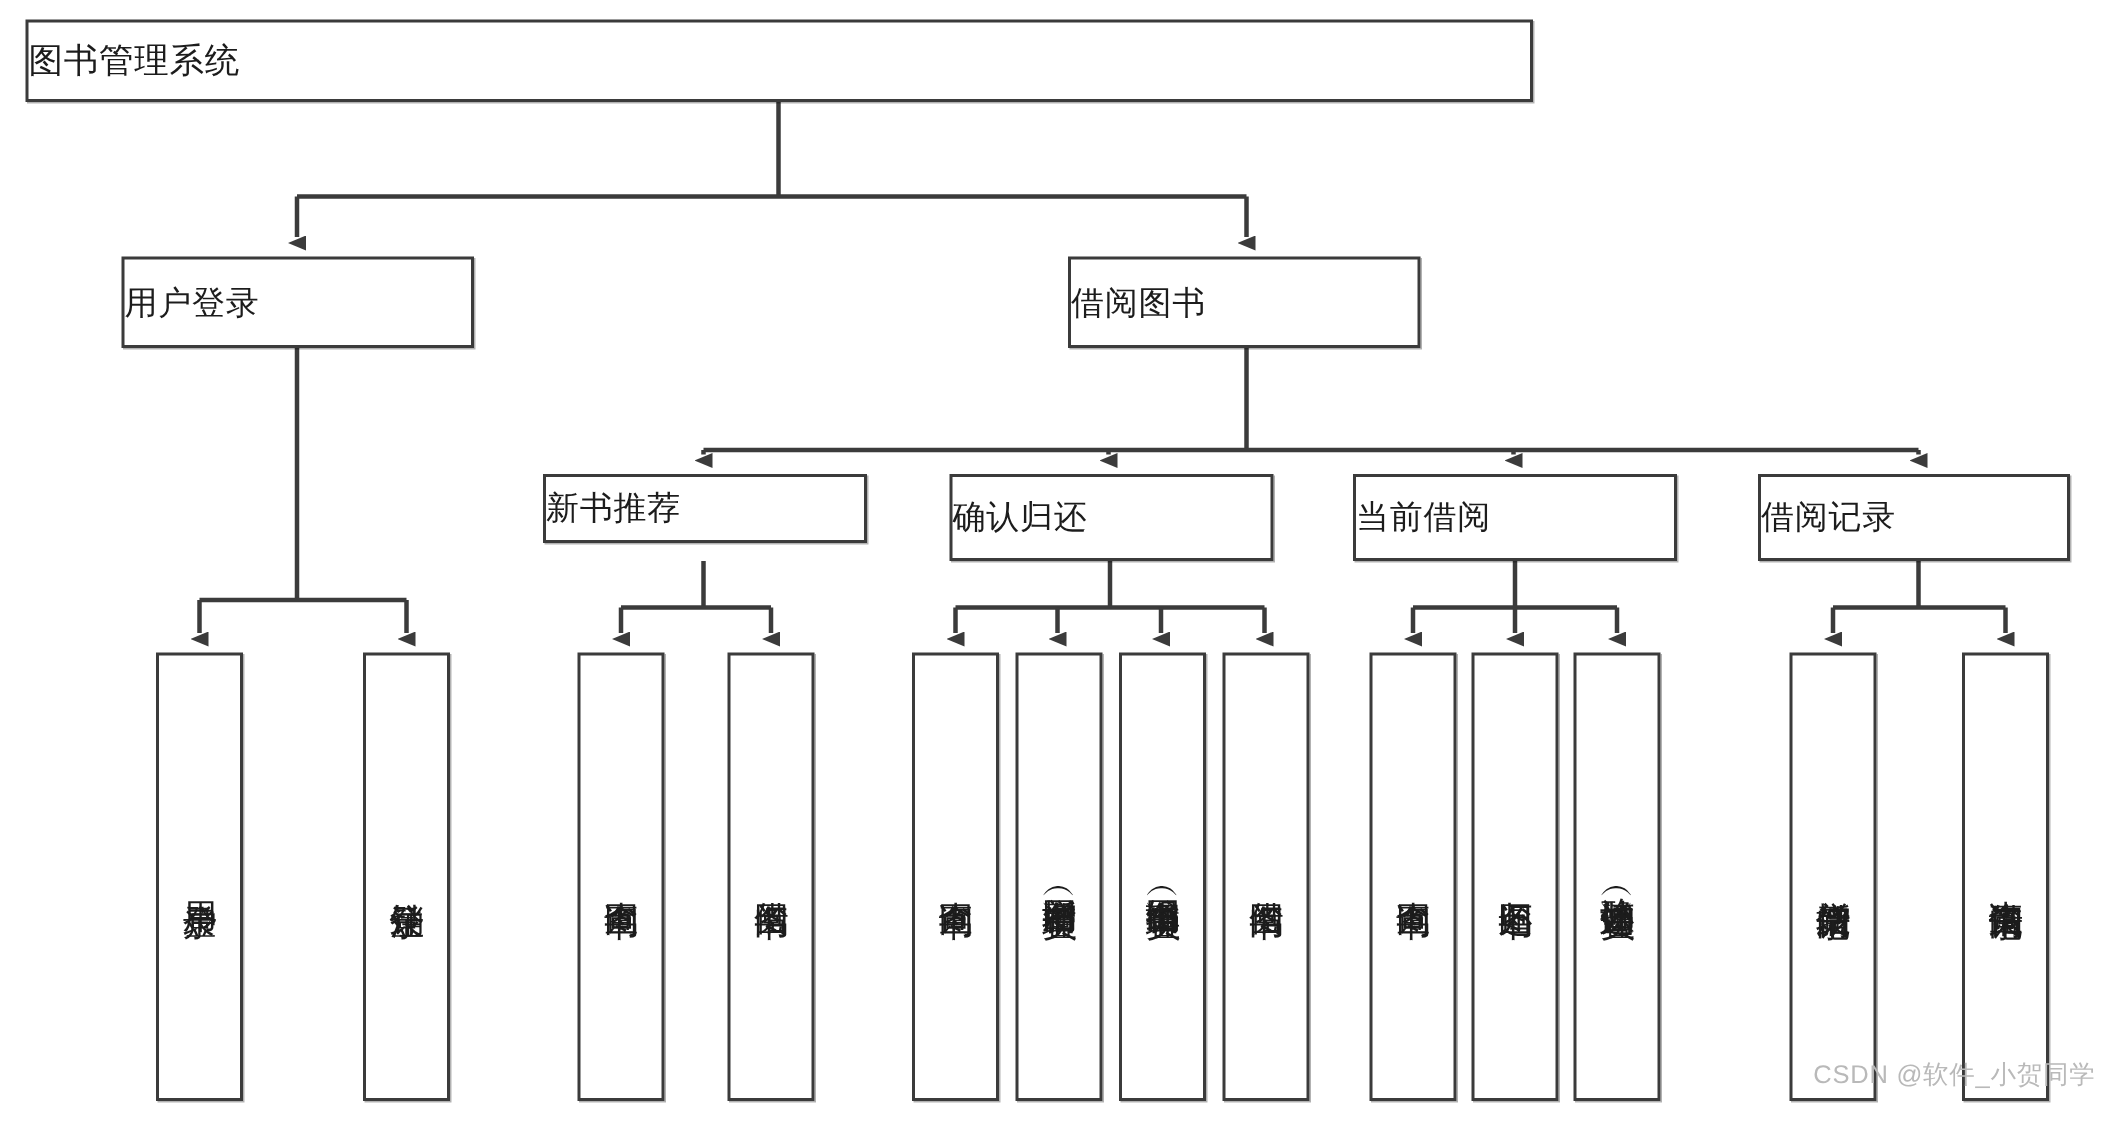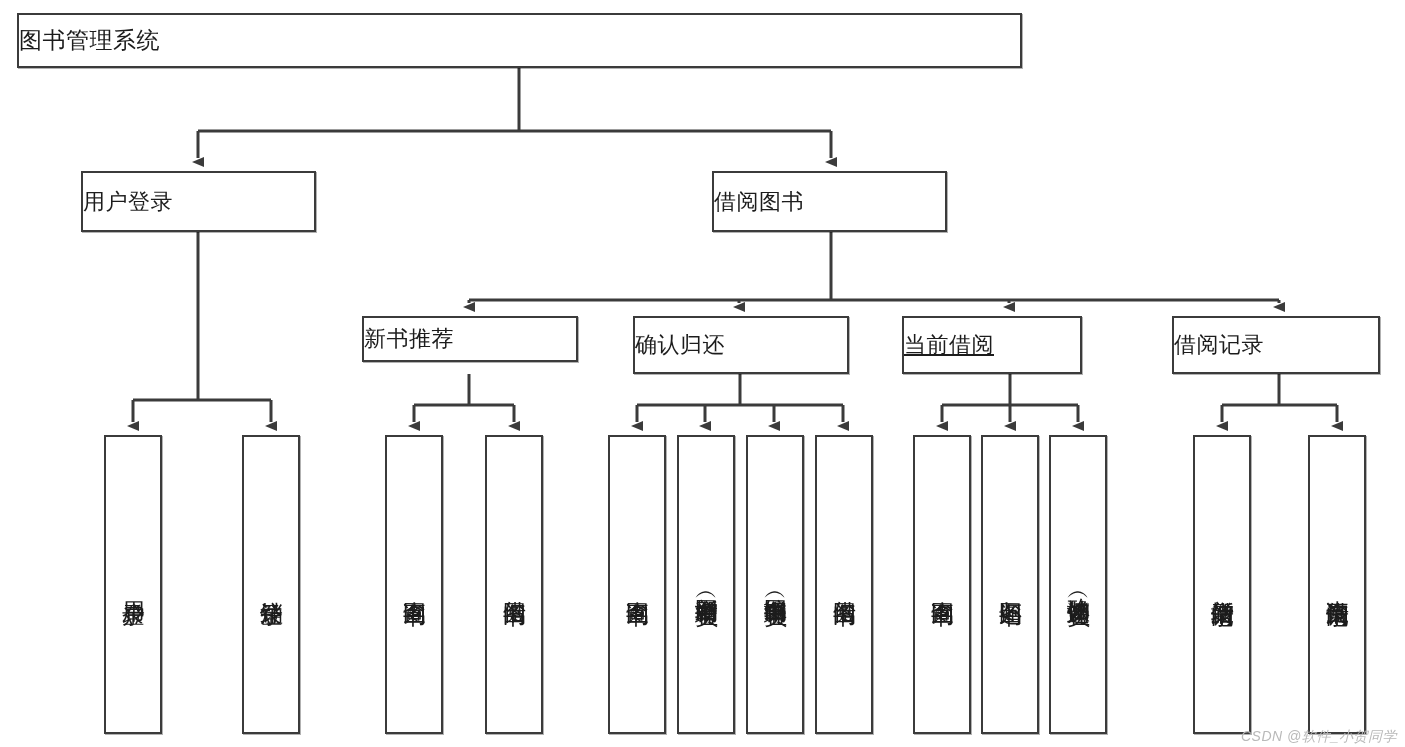--- a/index.html
+++ b/index.html
@@ -56,27 +56,26 @@
     line-height: 1.12;
     letter-spacing: 1px;
     white-space: nowrap;
   }
   .node.root .lbl {
     font-size: 23px;
   }
   #watermark {
     position: absolute;
     right: 8px;
-    bottom: 1px;
-    font-size: 14px;
+    bottom: 19px;
+    font-size: 17px;
     color: #b9b9b9;
     letter-spacing: 0.5px;
     user-select: none;
     white-space: nowrap;
-    font-style: italic;
   }
 </style>
 </head>
 <body>
 
 <div id="canvas">
 
   <svg id="wires" viewBox="0 0 1405 747" xmlns="http://www.w3.org/2000/svg">
     <defs>
       <marker id="arrow" markerWidth="10" markerHeight="12" refX="1" refY="6" orient="auto" markerUnits="userSpaceOnUse">
@@ -139,21 +138,21 @@
   <div class="node horiz" style="left:712px; top:171px; width:235px; height:61px;">
     <span class="lbl">借阅图书</span>
   </div>
 
   <div class="node horiz" style="left:362px; top:316px; width:216px; height:46px;">
     <span class="lbl">新书推荐</span>
   </div>
   <div class="node horiz" style="left:633px; top:316px; width:216px; height:58px;">
     <span class="lbl">确认归还</span>
   </div>
-  <div class="node horiz" style="left:902px; top:316px; width:180px; height:58px;text-decoration:underline;">
+  <div class="node horiz" style="left:902px; top:316px; width:216px; height:58px;">
     <span class="lbl">当前借阅</span>
   </div>
   <div class="node horiz" style="left:1172px; top:316px; width:208px; height:58px;">
     <span class="lbl">借阅记录</span>
   </div>
 
   <div class="node vert" style="left:104px; top:435px; width:58px; height:299px;">
     <span class="lbl">用户登录</span>
   </div>
   <div class="node vert" style="left:242px; top:435px; width:58px; height:299px;">

